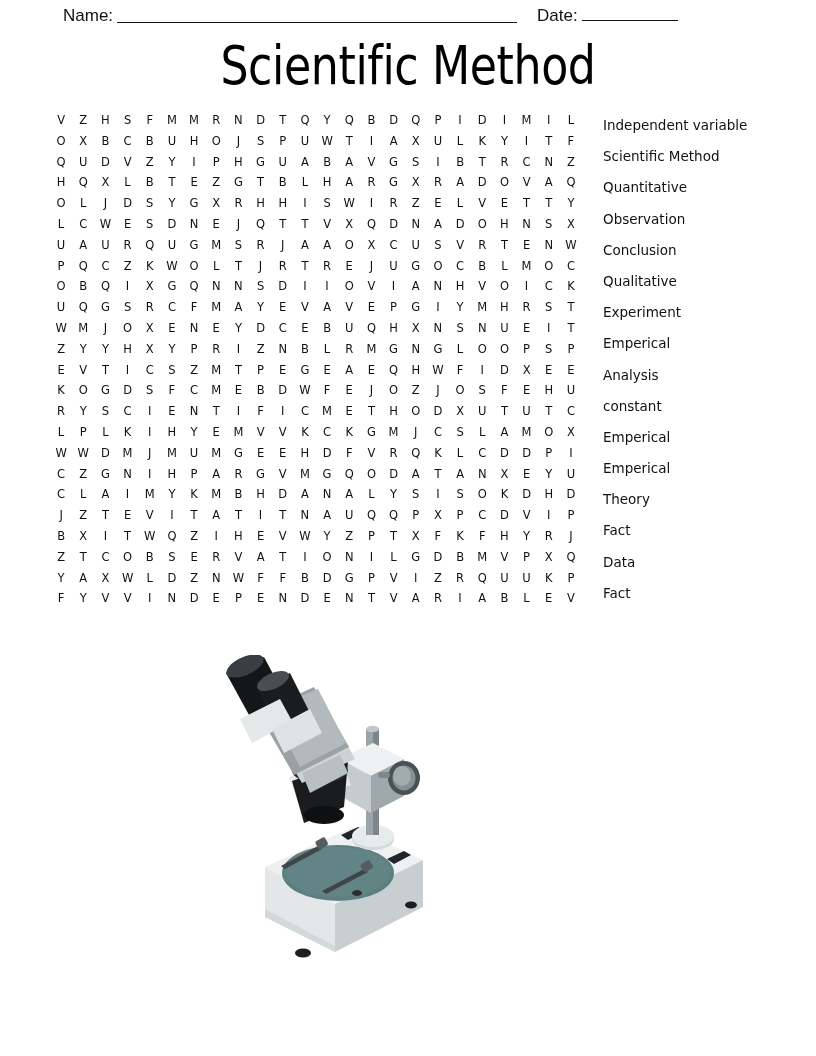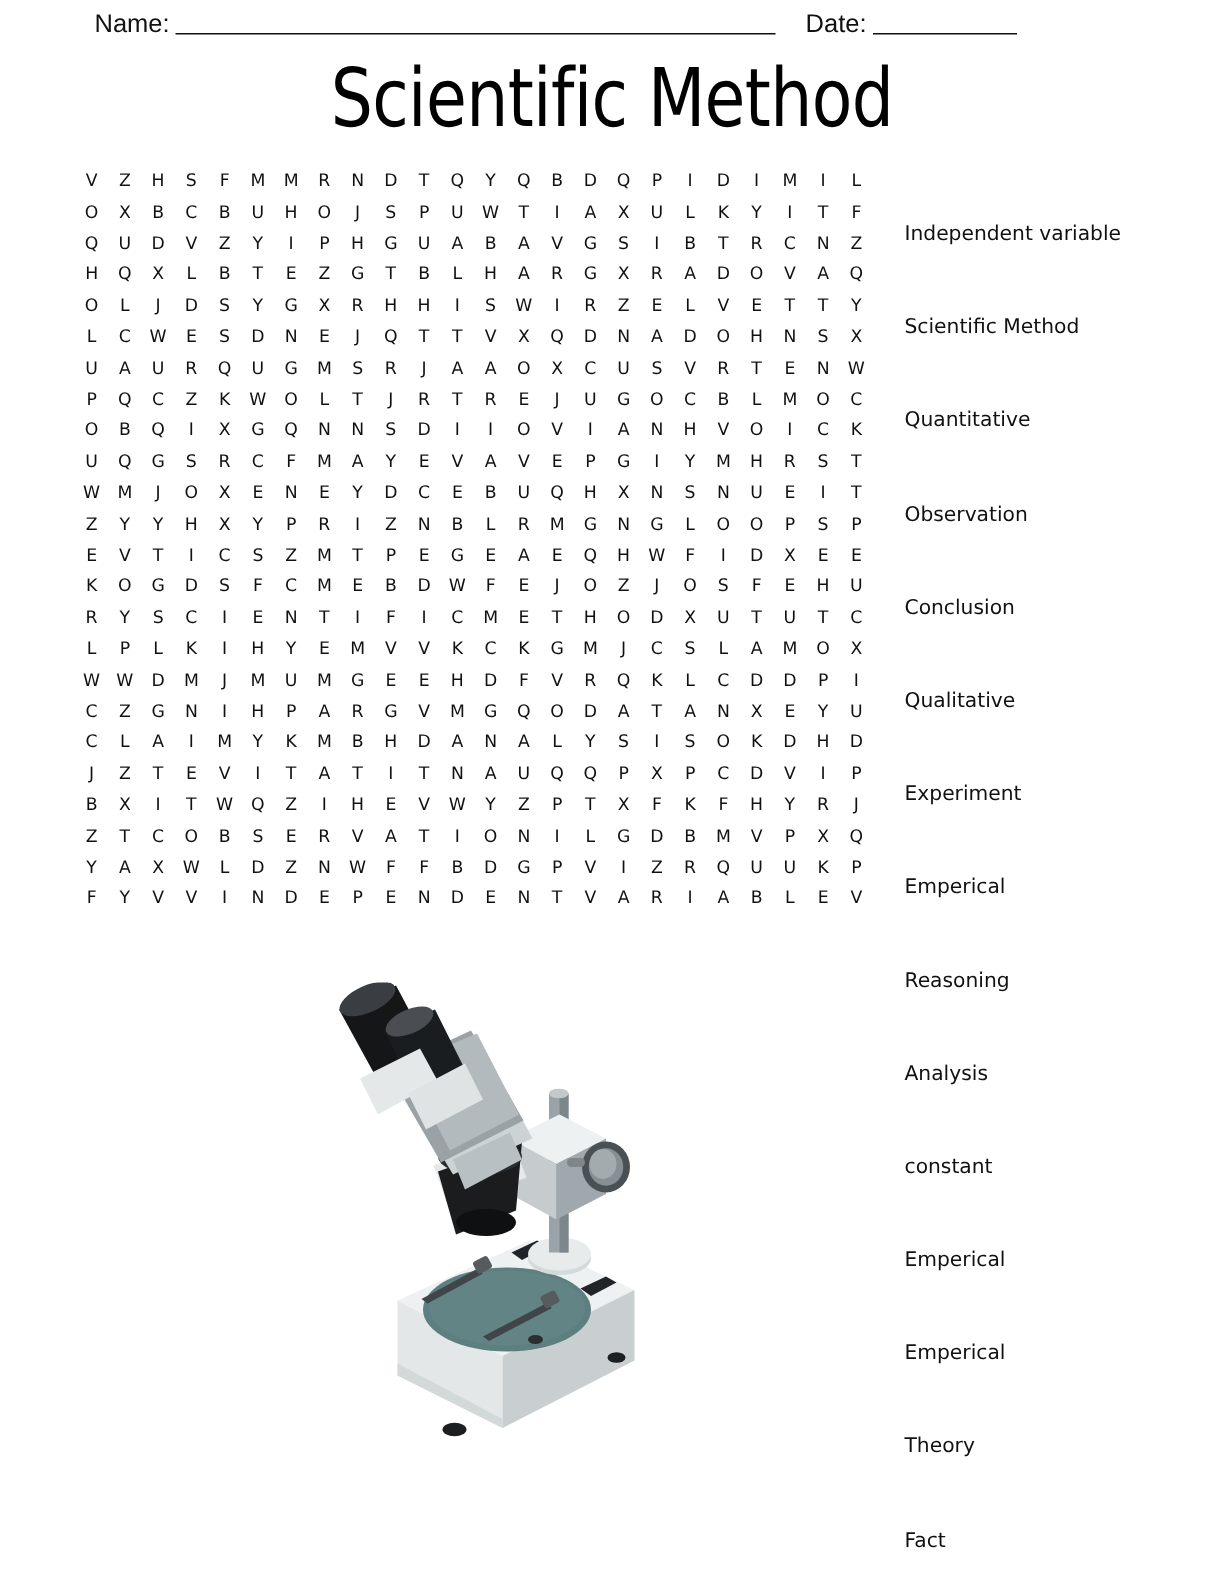--- a/index.html
+++ b/index.html
@@ -41,21 +41,21 @@
     display: inline-block;
     border-bottom: 1.4px solid #111;
     height: 14px;
     margin: 0 0 3px 4px;
   }
   #name-rule { width: 400px; }
   #date-rule { width: 96px; }
   #date-group {
     margin-left: 20px;
     display: flex;
-    align-items: flex-end;
+    align-items: flex-start;
   }
   #name-group {
     display: flex;
     align-items: flex-end;
   }
 
   
   #puzzle-title {
     position: absolute;
     left: 0;
@@ -105,21 +105,20 @@
     top: 0;
     width: 205px;
   }
   .word-item {
     font-family: "DejaVu Sans", sans-serif;
     font-size: 13.5px;
     line-height: 31.2px;
     height: 31.2px;
     color: #111;
     white-space: nowrap;
-    margin-top: 31px;
   }
 
   
   #microscope-figure {
     position: absolute;
     left: 218px;
     top: 655px;
     width: 220px;
     height: 320px;
   }
@@ -722,21 +721,20 @@
     </div>
   <div id="word-list">
       <div class="word-item">Independent variable</div>
       <div class="word-item">Scientific Method</div>
       <div class="word-item">Quantitative</div>
       <div class="word-item">Observation</div>
       <div class="word-item">Conclusion</div>
       <div class="word-item">Qualitative</div>
       <div class="word-item">Experiment</div>
       <div class="word-item">Emperical</div>
-      <div class="word-item">Reasoning</div>
       <div class="word-item">Analysis</div>
       <div class="word-item">constant</div>
       <div class="word-item">Emperical</div>
       <div class="word-item">Emperical</div>
       <div class="word-item">Theory</div>
       <div class="word-item">Fact</div>
       <div class="word-item">Data</div>
       <div class="word-item">Fact</div>
     </div>
 </div>

